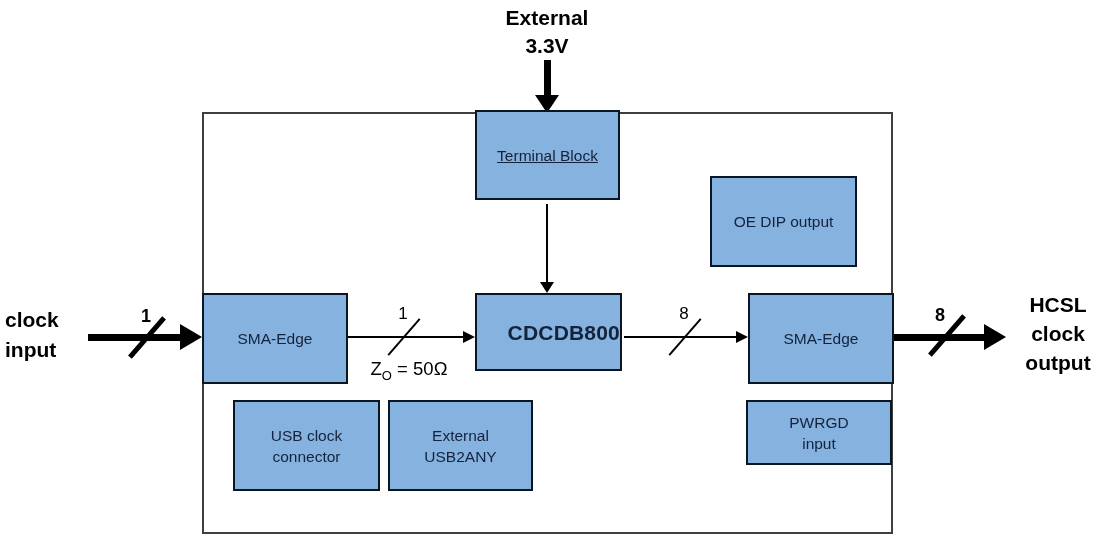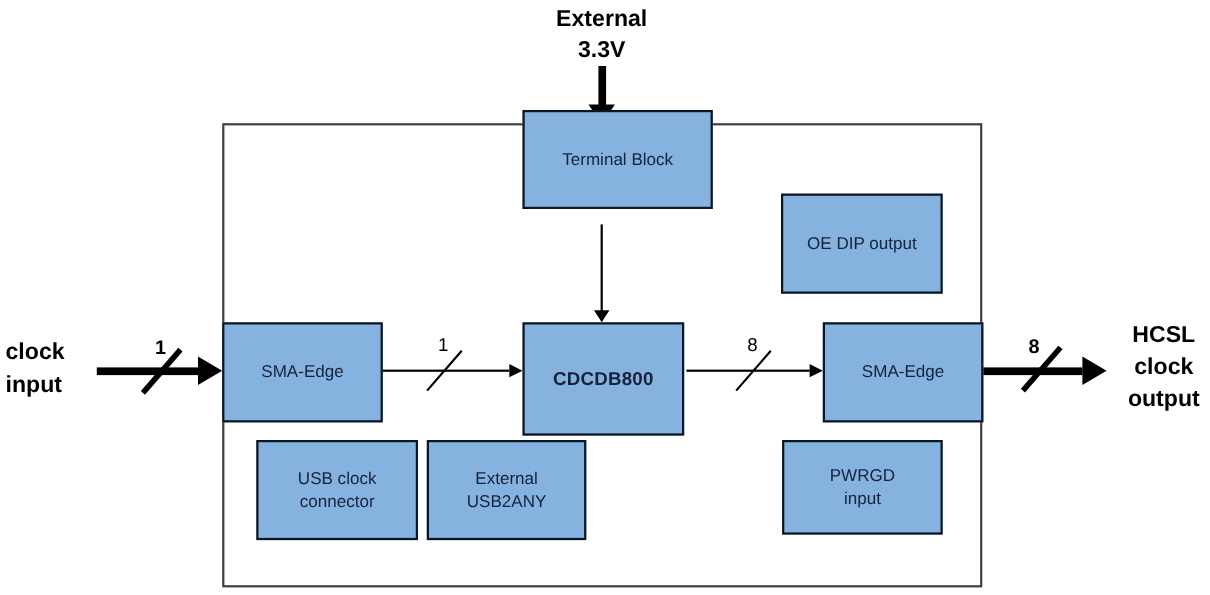--- a/index.html
+++ b/index.html
@@ -107,21 +107,21 @@
 
   <div class="board" style="left:202px; top:112px; width:691px; height:422px;"></div>
 
   <div class="ext-label center" style="left:477px; top:4px; width:140px;">
     <span class="ln">External</span>
     <span class="ln">3.3V</span>
   </div>
   <div class="vline thick" style="left:544px; top:60px; height:36px;"></div>
   <div class="ah ah-down-thick" style="left:535px; top:95px;"></div>
 
-  <div class="block" style="left:475px; top:100px; width:173px; height:90px;">
+  <div class="block" style="left:475px; top:110px; width:145px; height:90px;text-decoration:underline;">
     <span>Terminal Block</span>
   </div>
 
   <div class="vline" style="left:546px; top:204px; height:79px;"></div>
   <div class="ah ah-down-thin" style="left:540px; top:282px;"></div>
 
   <div class="block" style="left:710px; top:176px; width:147px; height:91px;">
     <span>OE DIP output</span>
   </div>
 
@@ -135,22 +135,25 @@
   <div class="num bold" style="left:126px; top:306px;">1</div>
 
   <div class="block" style="left:202px; top:293px; width:146px; height:91px;">
     <span>SMA-Edge</span>
   </div>
 
   <div class="hline" style="left:348px; top:336px; width:115px;"></div>
   <div class="ah ah-right-thin" style="left:463px; top:331px;"></div>
   <div class="slash thin" style="left:380px; top:336px;"></div>
   <div class="num" style="left:383px; top:304px;">1</div>
+  <div class="z-label" style="left:339px; top:358px;">
+    <span>Z</span><sub>O</sub><span> = 50Ω</span>
+  </div>
 
-  <div class="block" style="left:475px; top:293px; width:147px; height:103px; font-size:17px; font-weight:bold; letter-spacing:0.2px;">
+  <div class="block" style="left:475px; top:293px; width:147px; height:78px; font-size:21px; font-weight:bold; letter-spacing:0.2px;align-items:flex-end;">
     <span>CDCDB800</span>
   </div>
 
   <div class="hline" style="left:624px; top:336px; width:112px;"></div>
   <div class="ah ah-right-thin" style="left:736px; top:331px;"></div>
   <div class="slash thin" style="left:661px; top:336px;"></div>
   <div class="num" style="left:664px; top:304px;">8</div>
 
   <div class="block" style="left:748px; top:293px; width:146px; height:91px;">
     <span>SMA-Edge</span>
@@ -167,18 +170,18 @@
   </div>
 
   <div class="block" style="left:233px; top:400px; width:147px; height:91px;">
     <span>USB clock</span>
     <span>connector</span>
   </div>
   <div class="block" style="left:388px; top:400px; width:145px; height:91px;">
     <span>External</span>
     <span>USB2ANY</span>
   </div>
-  <div class="block" style="left:711px; top:400px; width:146px; height:86px;">
+  <div class="block" style="left:746px; top:400px; width:146px; height:65px;">
     <span>PWRGD</span>
     <span>input</span>
   </div>
 
 </div>
 
 </body></html>

